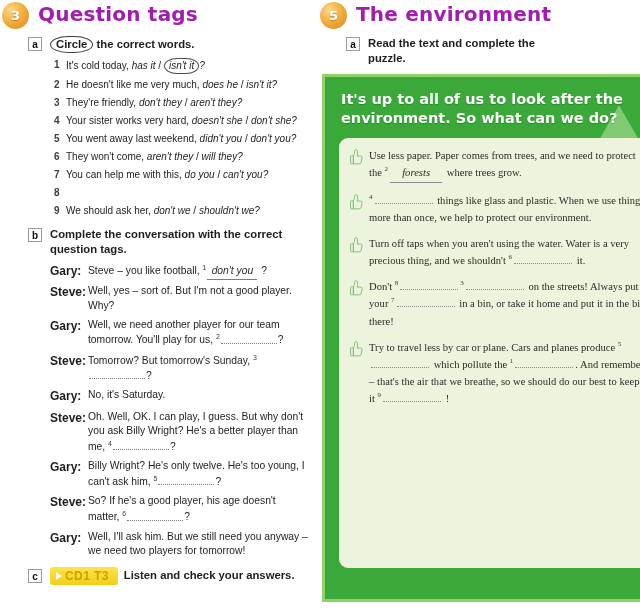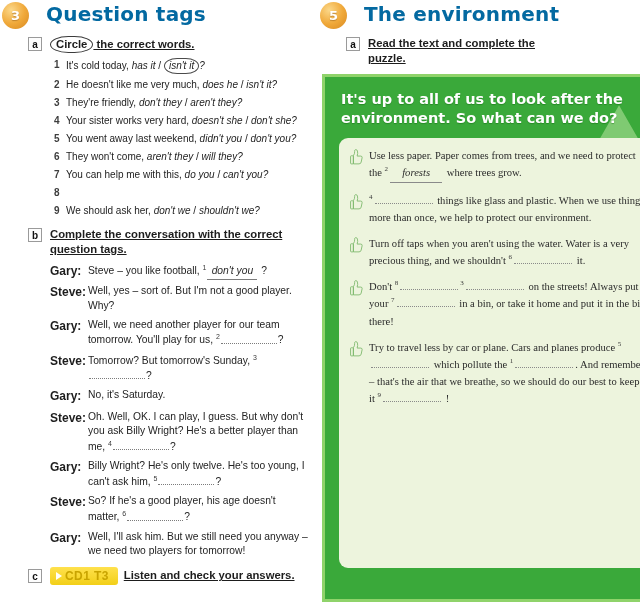--- a/index.html
+++ b/index.html
@@ -24,40 +24,39 @@
   .sec-badge {
     position: absolute; left: 2px; top: 2px;
     width: 27px; height: 27px; border-radius: 50%;
     background: radial-gradient(circle at 34% 30%, #fbd88a 0%, #f0a93a 52%, #d8881f 100%);
     color: #ffffff; font-weight: bold; font-size: 13px;
     display: flex; align-items: center; justify-content: center;
     font-family: "DejaVu Sans", sans-serif;
     text-shadow: 0 1px 1px rgba(140,80,10,.5);
   }
   .sec-title {
-    position: absolute; left: 46px; top: 2px;
+    position: absolute; left: 38px; top: 2px;
     font-family: "DejaVu Sans", sans-serif;
-    font-weight: bold; font-size: 20px; color: #0369a1;
+    font-weight: bold; font-size: 20px; color: #a21caf;
     letter-spacing: .2px;
   }
 
   
   .task-row { display: flex; align-items: flex-start; }
   .task-letter {
     flex: 0 0 auto;
     width: 14px; height: 14px; margin-right: 8px; margin-top: 1px;
     border: 1px solid #9a9a9a; background: #fdfdfd;
     font-size: 10px; font-weight: bold; color: #111;
     display: flex; align-items: center; justify-content: center;
     font-family: "Liberation Sans", sans-serif;
   }
   .task-text {
     font-size: 11.3px; font-weight: bold; color: #1d1d1d;
     line-height: 1.3;
-    text-decoration: underline;
   }
 
   
   .circled {
     display: inline-block; padding: 0 5px;
     border: 1.2px solid #3b3b3b; border-radius: 50% / 60%;
   }
 
   
   .qlist { margin-top: 5px; }

